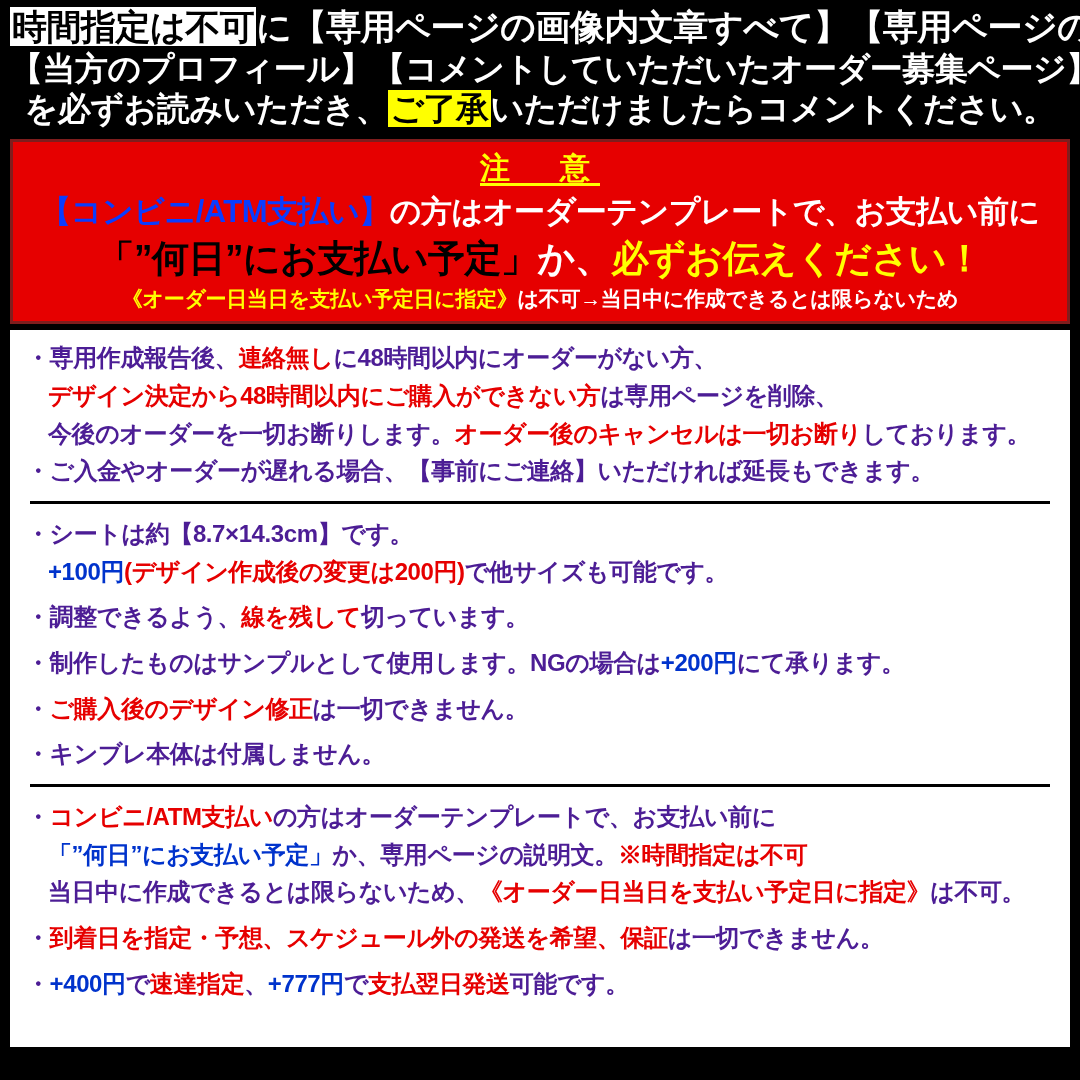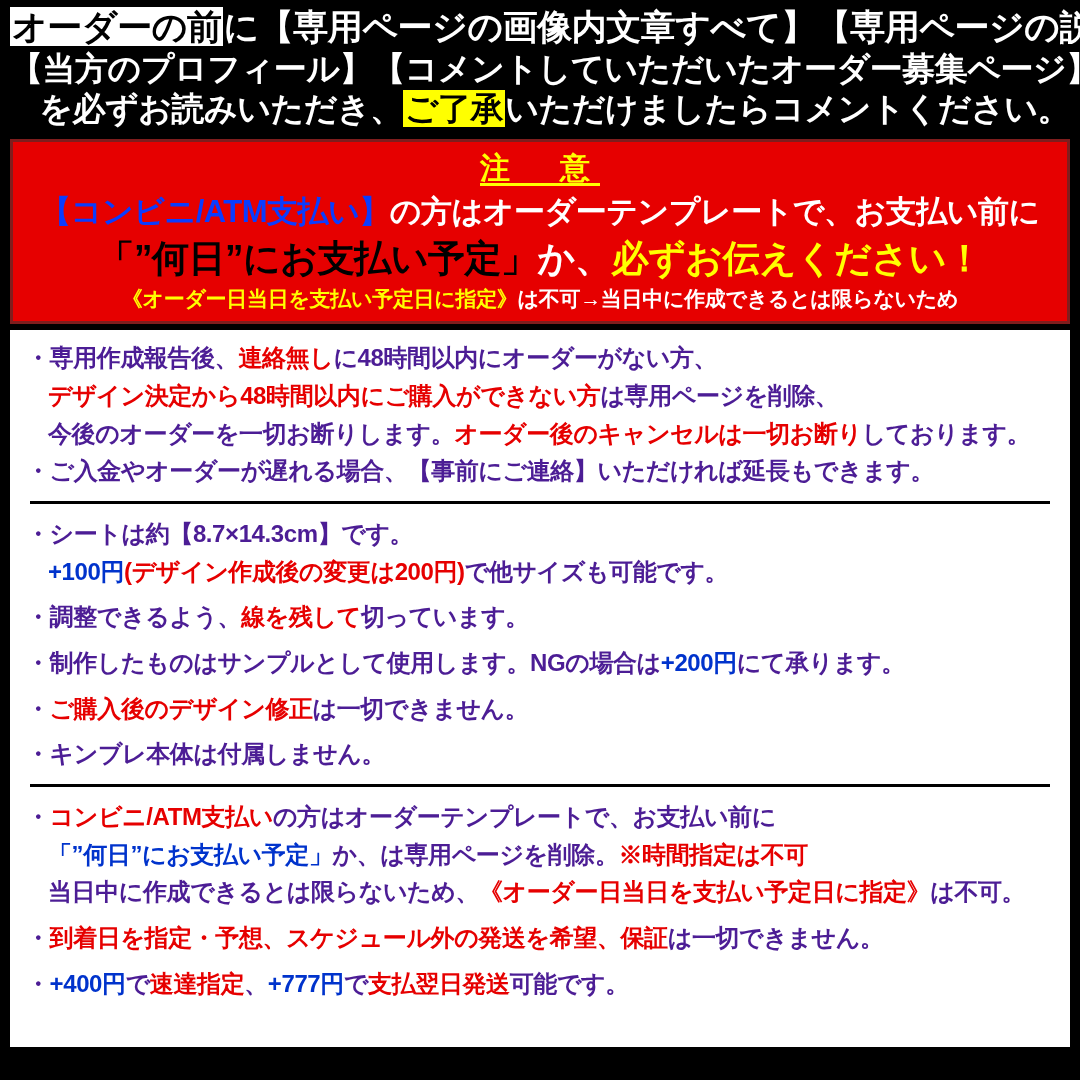--- a/index.html
+++ b/index.html
@@ -28,21 +28,21 @@
     font-weight: bold;
     text-align: center;
     line-height: 1.22;
   }
   .header .line {
     white-space: nowrap;
     letter-spacing: -0.5px;
   }
   .hl1 { font-size: 35px; }
   .hl2 { font-size: 33px; }
-  .hl3 { font-size: 33px; text-align: right; }
+  .hl3 { font-size: 33px; }
   .hl-inv {
     background: #ffffff;
     color: #000000;
     padding: 0 2px;
   }
   .hl-yellow {
     background: #ffff00;
     color: #000000;
     padding: 0 2px;
   }
@@ -118,21 +118,21 @@
   .blue { color: #0033cc; }
   .blk { color: #4c1d95; }
 </style>
 </head>
 <body>
 
 <div class="page">
 
   <div class="header">
     <div class="line hl1">
-      <span class="hl-inv">オーダーの前</span><span>に【専用ページの画像内文章すべて】【専用ページの説明文</span>
+      <span class="hl-inv">時間指定は不可</span><span>に【専用ページの画像内文章すべて】【専用ページの説明文</span>
     </div>
     <div class="line hl2">【当方のプロフィール】【コメントしていただいたオーダー募集ページ】</div>
     <div class="line hl3">
       <span>を必ずお読みいただき、</span><span class="hl-yellow">ご了承</span><span>いただけましたらコメントください。</span>
     </div>
   </div>
 
   <div class="banner">
     <div class="banner-title">注　意</div>
     <div class="banner-l1">
@@ -186,21 +186,21 @@
       </p>
     </div>
 
     <hr class="rule">
 
     <div class="sec">
       <p class="li">
         <span class="blk">・</span><span class="red">コンビニ/ATM支払い</span><span class="blk">の方はオーダーテンプレートで、お支払い前に</span>
       </p>
       <p class="li indent">
-        <span class="blue">「”何日”にお支払い予定」</span><span class="blk">か、は専用ページを削除。</span><span class="red">※時間指定は不可</span>
+        <span class="blue">「”何日”にお支払い予定」</span><span class="blk">か、専用ページの説明文。</span><span class="red">※時間指定は不可</span>
       </p>
       <p class="li indent gap">
         <span class="blk">当日中に作成できるとは限らないため、</span><span class="red">《オーダー日当日を支払い予定日に指定》</span><span class="blk">は不可。</span>
       </p>
       <p class="li gap">
         <span class="blk">・</span><span class="red">到着日を指定・予想、スケジュール外の発送を希望、保証</span><span class="blk">は一切できません。</span>
       </p>
       <p class="li">
         <span class="blk">・</span><span class="blue">+400円</span><span class="blk">で</span><span class="red">速達指定</span><span class="blk">、</span><span class="blue">+777円</span><span class="blk">で</span><span class="red">支払翌日発送</span><span class="blk">可能です。</span>
       </p>

